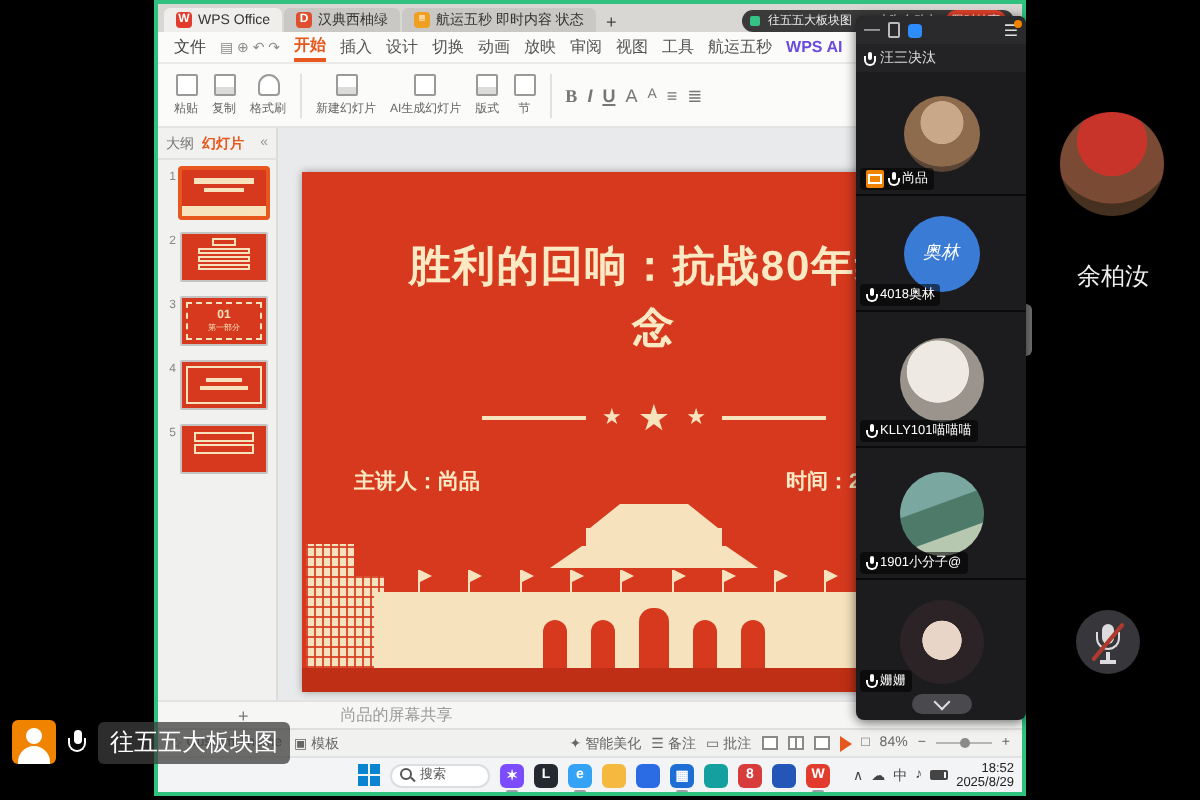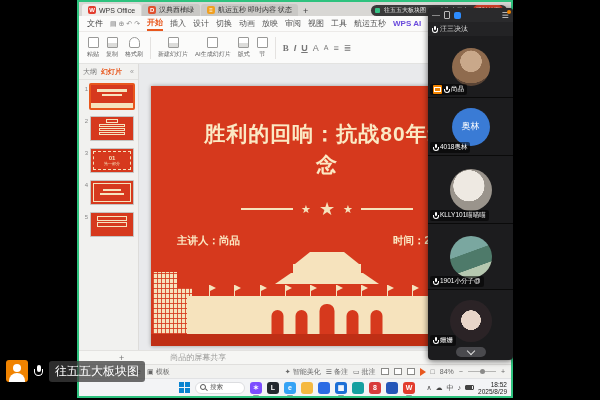--- a/index.html
+++ b/index.html
@@ -124,21 +124,21 @@
   
   .meetpanel{position:absolute;left:428px;top:8px;width:85px;height:352px;background:var(--panel);border-radius:4px;overflow:hidden;z-index:5;box-shadow:0 1px 6px rgba(0,0,0,.6);}
   .mp-head{height:14px;background:#2a2a2c;display:flex;align-items:center;gap:4px;padding:0 4px;color:#ddd;}
   .mp-min{font-size:8px;line-height:8px;}
   .mp-devico{width:6px;height:8px;border:1px solid #bbb;border-radius:1px;}
   .mp-blueico{width:7px;height:7px;background:#2d8cff;border-radius:2px;}
   .mp-menu{margin-left:auto;font-size:8px;position:relative;}
   .mp-menu::after{content:"";position:absolute;right:-2px;top:-1px;width:4px;height:4px;border-radius:50%;background:#f08300;}
   .mp-speaker{height:14px;background:#232325;display:flex;align-items:center;gap:3px;padding:0 4px;color:#ddd;font-size:7px;white-space:nowrap;overflow:hidden;}
   .tile{position:relative;border-bottom:1px solid #0a0a0a;display:flex;align-items:center;justify-content:center;}
-  .av{border-radius:50%;}
+  .av{border-radius:50%;font-style:italic;}
   .av-blue{background:#3a7bd5;display:flex;align-items:center;justify-content:center;color:#fff;font-size:9px;}
   .av-p1{background:radial-gradient(circle at 50% 35%,#c9a88a 0 34%,#8f6b4e 35% 70%,#5a4435 71%);}
   .av-p3{background:radial-gradient(circle at 45% 40%,#eee9e2 0 45%,#9a948c 46%);}
   .av-p4{background:linear-gradient(160deg,#7aa7a0 0 40%,#4e7a6a 41% 70%,#b6c8b0 71%);}
   .av-p5{background:radial-gradient(circle at 50% 48%,#e8d5c8 0 32%,#2b2326 33%);}
   .tilelabel{position:absolute;left:2px;bottom:2px;display:flex;align-items:center;gap:2px;background:rgba(0,0,0,.55);border-radius:2px;padding:1px 3px;color:#fff;font-size:6.5px;white-space:nowrap;max-width:78px;overflow:hidden;}
   .micico{position:relative;display:inline-block;width:5px;height:7px;flex:0 0 auto;color:#fff;}
   .micico::before{content:"";position:absolute;left:1.5px;top:0;width:2.5px;height:4px;background:currentColor;border-radius:1.5px;}
   .micico::after{content:"";position:absolute;left:0;top:2.5px;width:4px;height:3.5px;border:1px solid currentColor;border-top:none;border-radius:0 0 3px 3px;}
   .sharebadge{width:9px;height:9px;background:#f08300;border-radius:1px;display:flex;align-items:center;justify-content:center;flex:0 0 auto;}
@@ -478,20 +478,32 @@
       <div class="tilelabel" style="bottom:14px">
         <span class="micico"></span>
         <span>姗姗</span>
       </div>
       <div class="chevpill">
           <span class="chev"></span>
         </div>
     </div>
   </div>
 
+  <div class="rightcol">
+    <div class="selfav"></div>
+    <div class="selfname">余柏汝</div>
+    <div class="scrollhandle"></div>
+    <div class="bigmic">
+      <span class="cap"></span>
+        <span class="arc"></span>
+        <span class="stem"></span>
+        <span class="base"></span>
+        <span class="slash"></span>
+    </div>
+  </div>
 
   <div class="toast">
     <div class="personbadge"></div>
     <span class="toastmic"></span>
     <span class="toasttext">往五五大板块图</span>
   </div>
 
 </div>
 
 </body></html>

